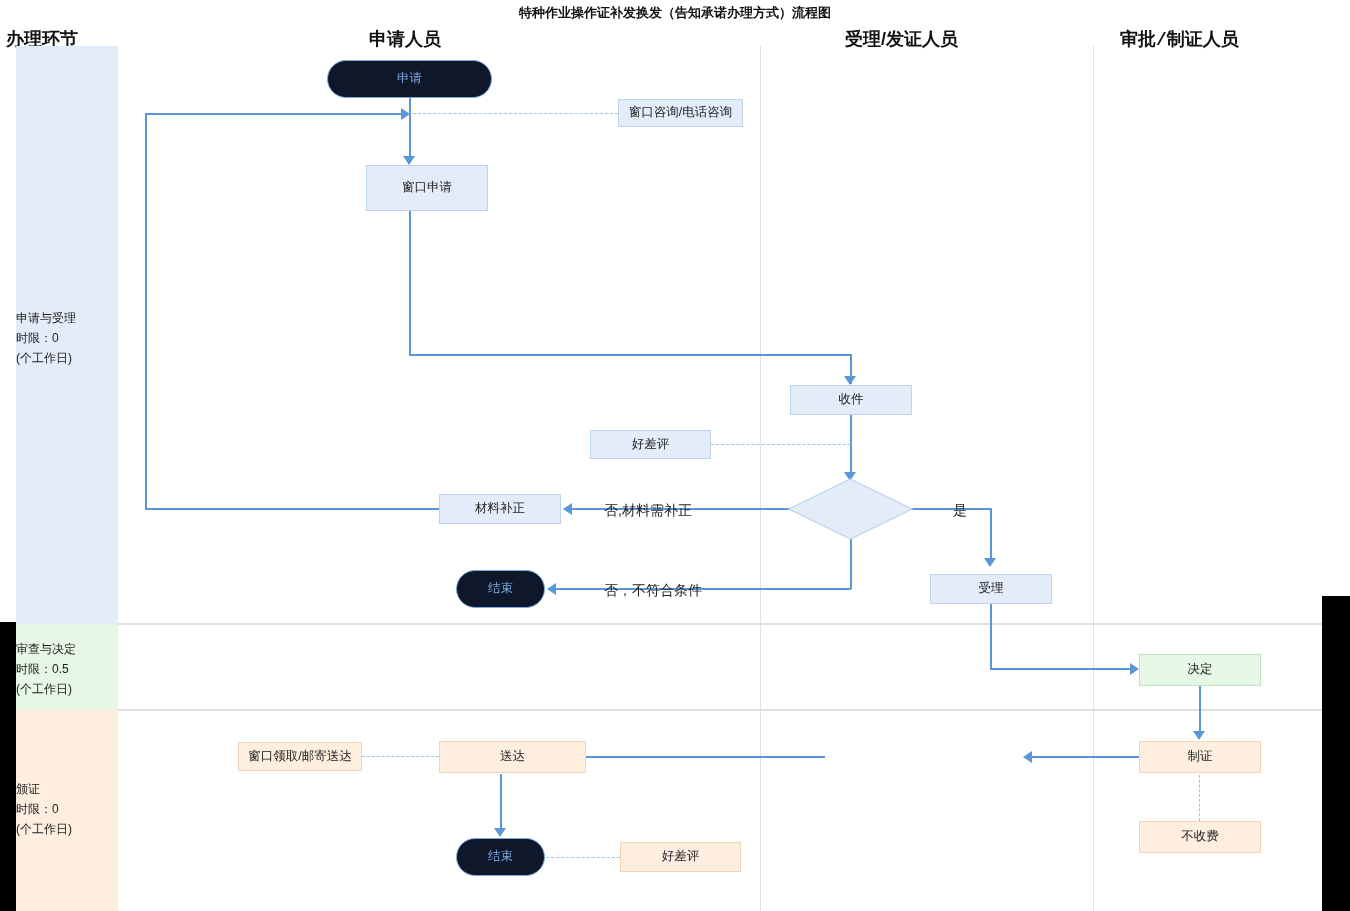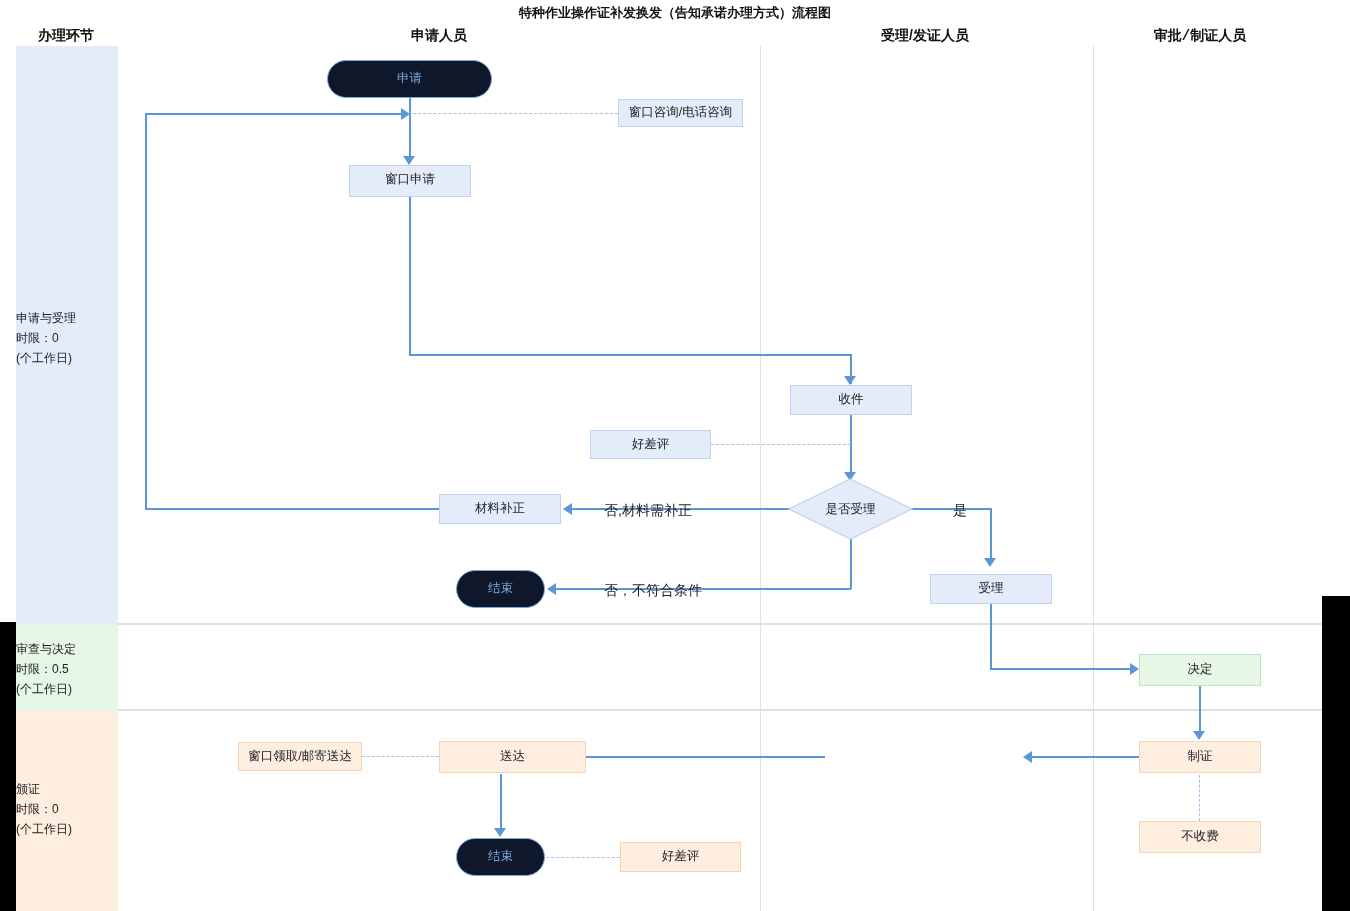--- a/index.html
+++ b/index.html
@@ -7,22 +7,22 @@
        font-family:"Liberation Sans","DejaVu Sans",sans-serif;}
 
   #stage{position:absolute;left:0;top:0;width:1350px;height:911px;}
 
   
   .edge-bar{position:absolute;background:#000;}
 
   
   .chart-title{position:absolute;left:0;top:4px;width:1350px;text-align:center;
       font-size:13px;font-weight:bold;color:#111;}
-  .col-head{position:absolute;top:27px;font-size:14px;font-weight:bold;color:#111;
-      text-align:center;}
+  .col-head{position:absolute;top:27px;font-size:18px;font-weight:bold;color:#111;
+      text-align:left;}
 
   
   .lane-band{position:absolute;left:16px;width:102px;}
   .lane-label{position:absolute;left:16px;width:124px;text-align:left;
       font-size:12px;color:#222;line-height:20px;}
   .hline{position:absolute;height:2px;background:#e0e0e0;}
   .vline{position:absolute;width:1px;background:#e0e0e0;}
 
   
   .node{position:absolute;box-sizing:border-box;display:flex;align-items:center;
@@ -145,30 +145,29 @@
 
   <div class="conn conn-v" style="left:500px;top:774px;height:56px;"></div>
   <div class="arrow arrow-down" style="left:494px;top:828px;"></div>
 
   <div class="dash-h" style="left:546px;top:857px;width:74px;"></div>
 
   <div class="node n-term" style="left:327px;top:60px;width:165px;height:38px;">申请</div>
 
   <div class="node n-blue" style="left:618px;top:99px;width:125px;height:28px;">窗口咨询/电话咨询</div>
 
-  <div class="node n-blue" style="left:349px;top:165px;width:122px;height:32px;font-family:Liberation Mono, monospace;">窗口申请</div>
+  <div class="node n-blue" style="left:366px;top:165px;width:122px;height:46px;">窗口申请</div>
 
   <div class="node n-blue" style="left:790px;top:385px;width:122px;height:30px;">收件</div>
 
   <div class="node n-blue" style="left:590px;top:430px;width:121px;height:29px;">好差评</div>
 
   <svg class="diamond-shape" style="left:788px;top:478px;" width="125" height="62" viewBox="0 0 125 62">
     <polygon points="62.5,1 124,31 62.5,61 1,31" fill="#e4ecf9" stroke="#bed4ee" stroke-width="1.2"></polygon>
   </svg>
-  <div class="diamond-label" style="left:788px;top:478px;width:125px;height:62px;">是否受理</div>
 
   <div class="node n-blue" style="left:439px;top:494px;width:122px;height:30px;">材料补正</div>
 
   <div class="node n-term" style="left:456px;top:570px;width:89px;height:38px;">结束</div>
 
   <div class="node n-blue" style="left:930px;top:574px;width:122px;height:30px;">受理</div>
 
   <div class="node n-green" style="left:1139px;top:654px;width:122px;height:32px;">决定</div>
 
   <div class="node n-orange" style="left:1139px;top:741px;width:122px;height:32px;">制证</div>

